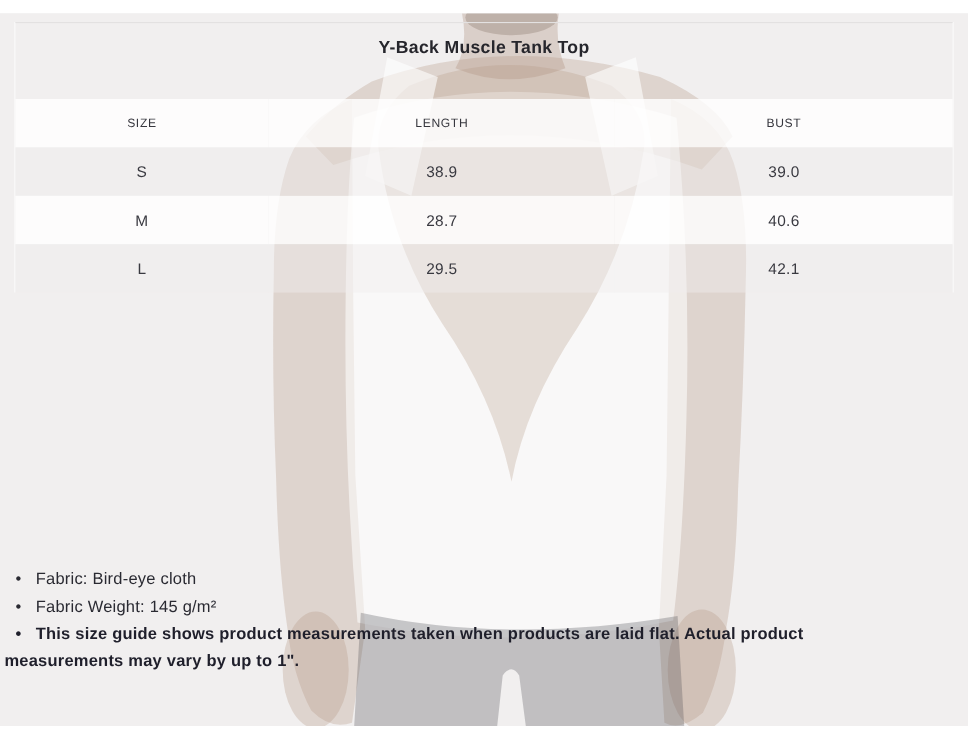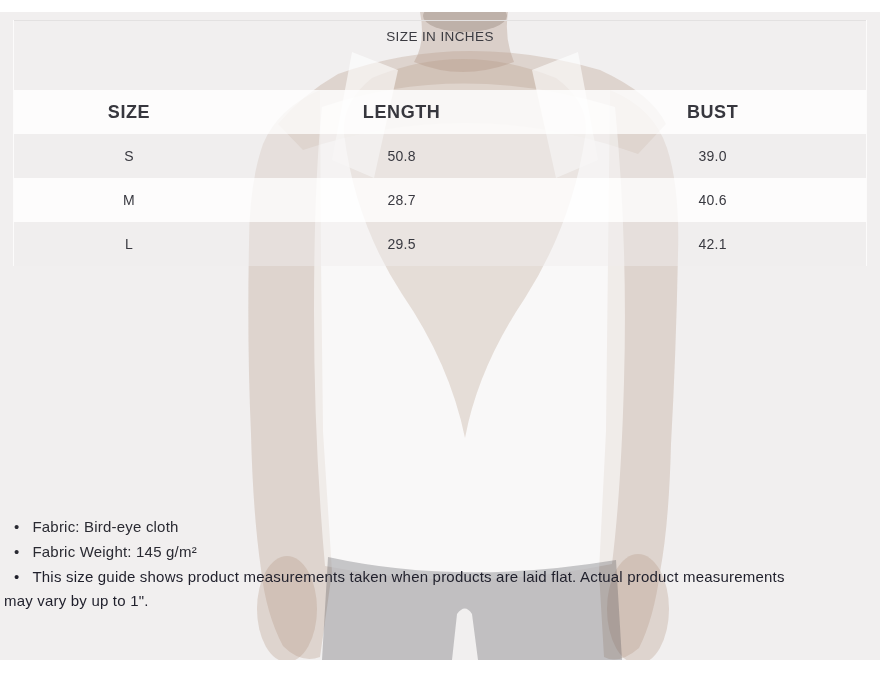--- a/index.html
+++ b/index.html
@@ -39,42 +39,42 @@
     font-size:13.5px; font-weight:400; color:#3b3b41;
     letter-spacing:.4px;
   }
   table.size-table {
     width:100%; border-collapse:collapse; table-layout:fixed;
   }
   table.size-table col.c1 { width:27%; }
   table.size-table col.c2 { width:37%; }
   table.size-table col.c3 { width:36%; }
   table.size-table th {
-    height:44px; font-weight:700; font-size:18px; color:#37373e;
+    height:44px; font-weight:400; font-size:11px; color:#37373e;
     letter-spacing:.6px; text-align:center; vertical-align:middle;
     background:rgba(255,255,255,.82);
   }
   table.size-table td {
     height:44px; font-size:14px; color:#393940;
     text-align:center; vertical-align:middle;
     letter-spacing:.3px;
   }
   table.size-table tbody tr:nth-child(odd)  td { background:rgba(240,237,237,.45); }
   table.size-table tbody tr:nth-child(even) td { background:rgba(255,255,255,.82); }
   .notes {
     position:absolute; left:0; top:503px; width:812px;
     padding:0 12px 0 4px;
   }
   .note {
     margin:0 0 1px 0;
     font-size:15px; line-height:24px; color:#2a2a32;
     letter-spacing:.2px;
   }
   .note .dot { margin:0 13px 0 10px; }
-  .note.bold { font-weight:400; color:#1f1f2b; }
+  .note.bold { font-weight:700; color:#1f1f2b; }
 </style>
 </head>
 <body>
 
 <div class="content">
 
   <svg class="figure" viewBox="0 0 880 648" aria-hidden="true">
 
     <ellipse cx="465" cy="4" rx="42" ry="16" fill="#6a5c52" opacity="0.30"></ellipse>
 
@@ -94,40 +94,40 @@
     <path d="M372 66 Q462 28 556 66 Q591 92 585 126 Q572 212 525 286 Q478 356 465 426 Q450 352 402 282 Q355 210 344 122 Q342 90 372 66 Z" fill="#b29681" opacity="0.28"></path>
 
     <path d="M352 40 L398 58 L374 166 L332 148 Z" fill="#ffffff" opacity="0.60"></path>
     <path d="M578 40 L532 58 L556 166 L598 148 Z" fill="#ffffff" opacity="0.60"></path>
 
     <path d="M328 545 Q460 574 616 548 L622 648 L478 648 L472 602 Q465 591 457 602 L452 648 L322 648 Z" fill="#46464b" opacity="0.28"></path>
   </svg>
 
   <div class="card">
     <div class="titleband">
-      <div class="subtitle">SIZE IN INCHES</div>
+      <div class="title">Y-Back Muscle Tank Top</div>
     </div>
 
     <table class="size-table">
       <colgroup>
           <col class="c1">
           <col class="c2">
           <col class="c3">
         </colgroup>
       <thead>
         <tr>
           <th>SIZE</th>
           <th>LENGTH</th>
           <th>BUST</th>
         </tr>
       </thead>
       <tbody>
   <tr>
     <td>S</td>
-    <td>50.8</td>
+    <td>38.9</td>
     <td>39.0</td>
   </tr>
 
   <tr>
     <td>M</td>
     <td>28.7</td>
     <td>40.6</td>
   </tr>
 
   <tr>

